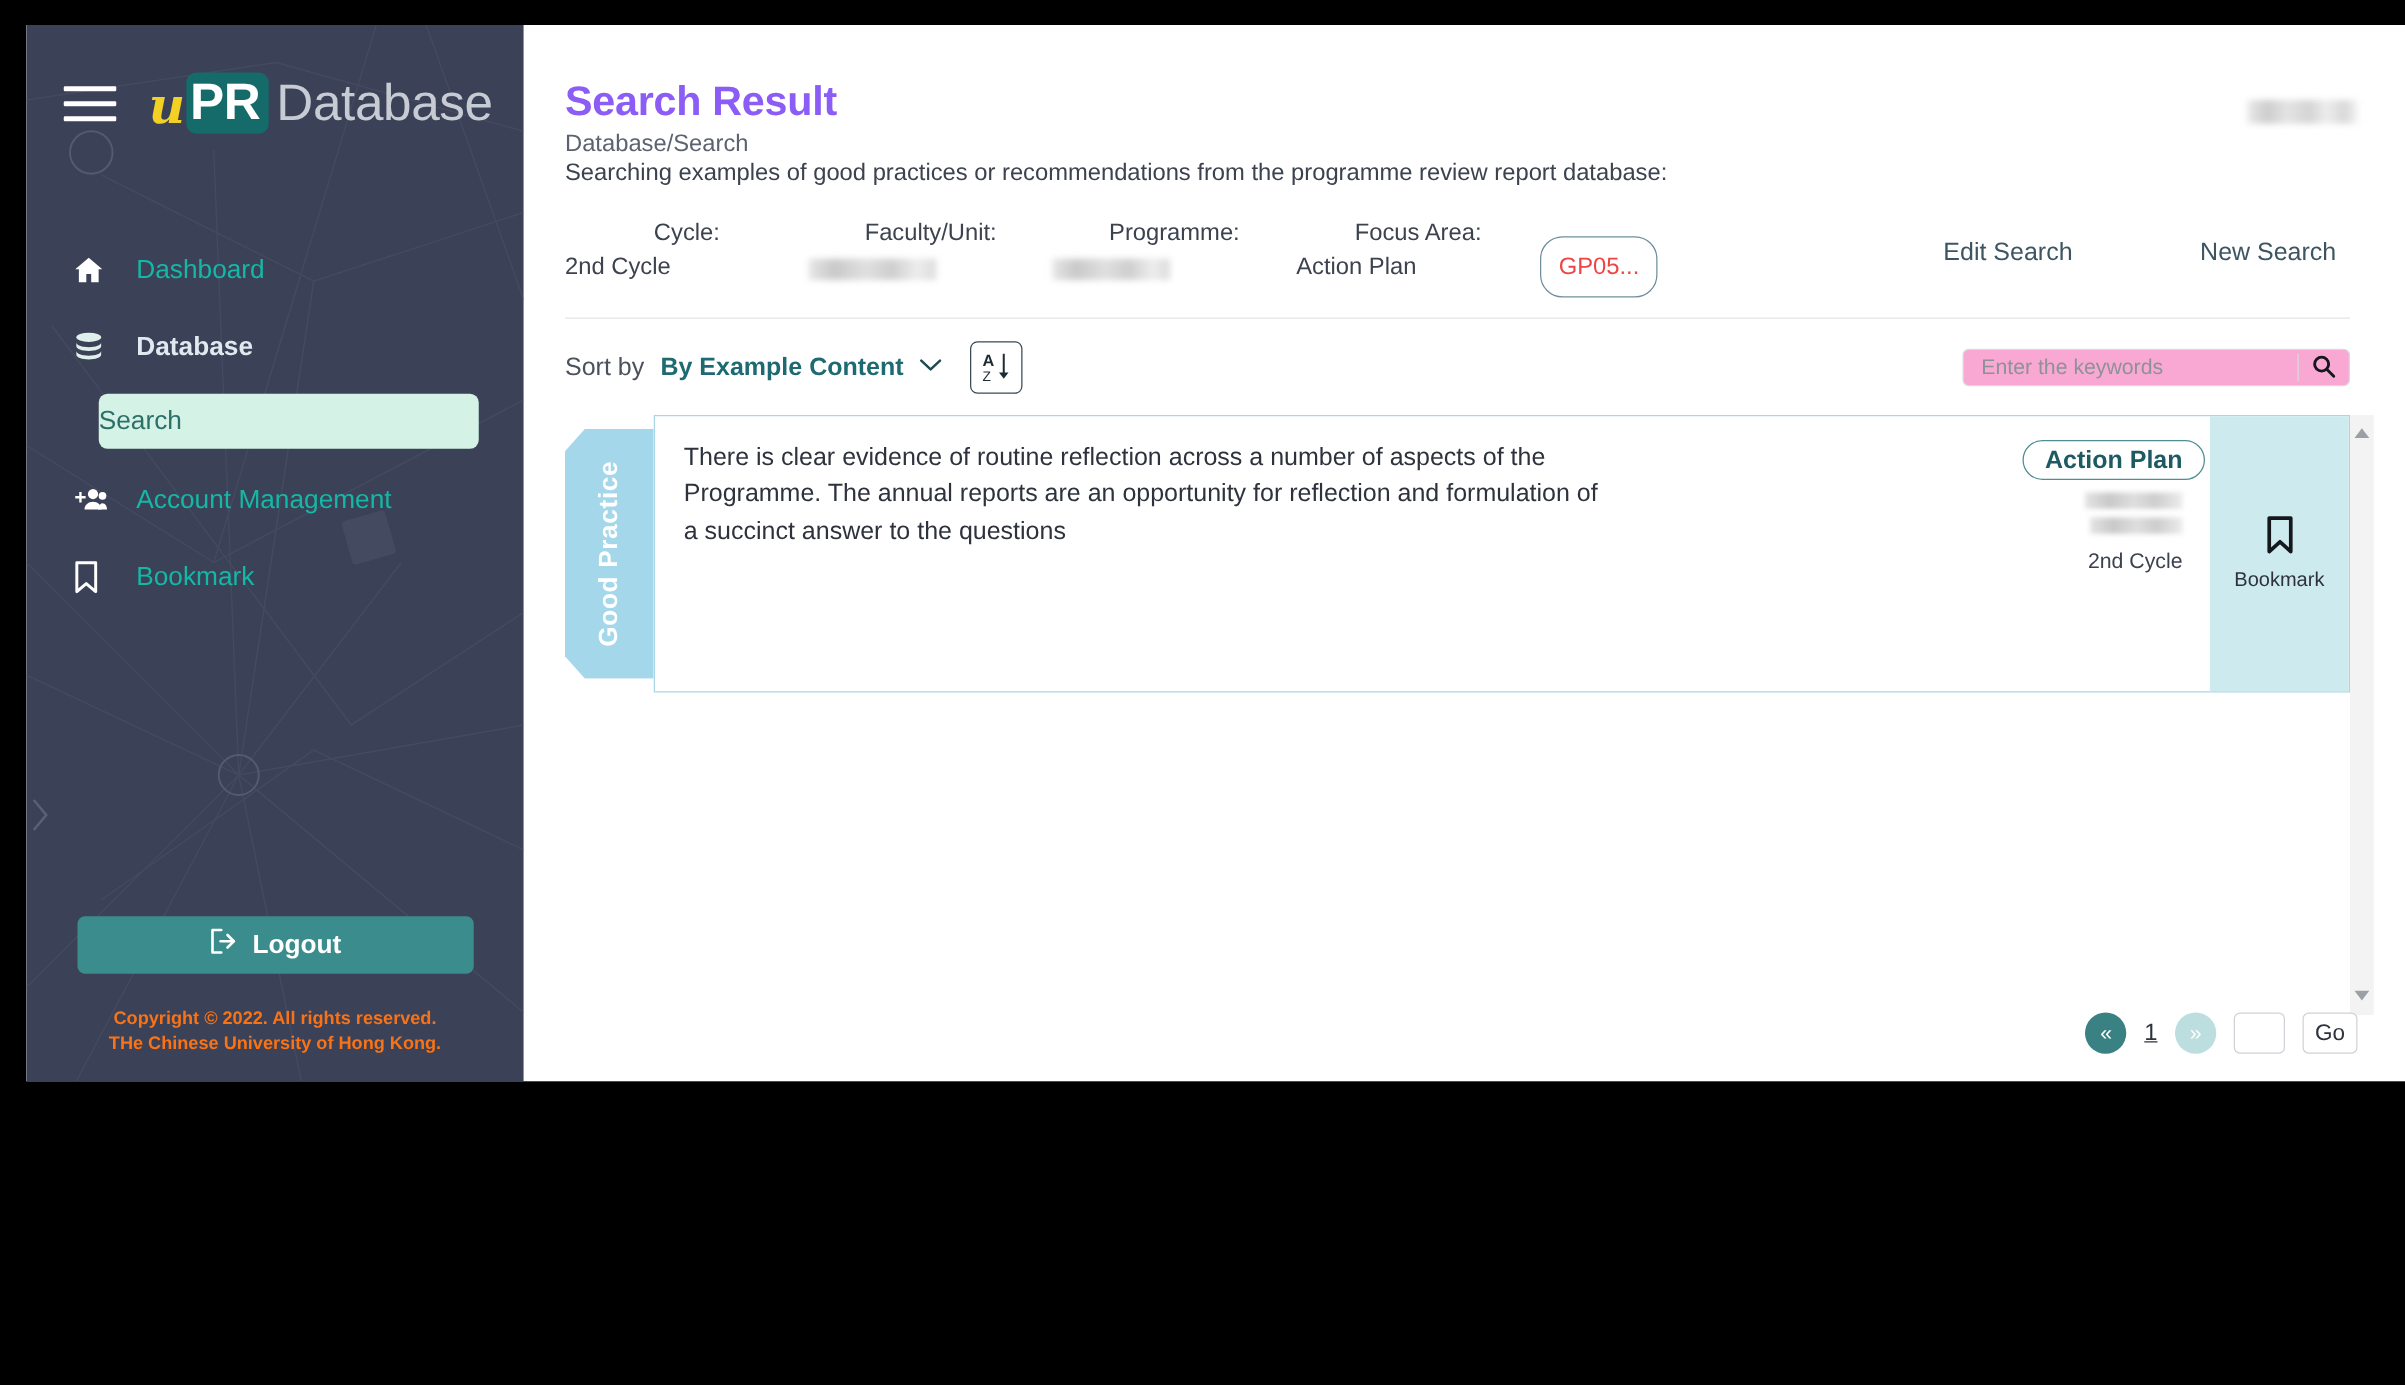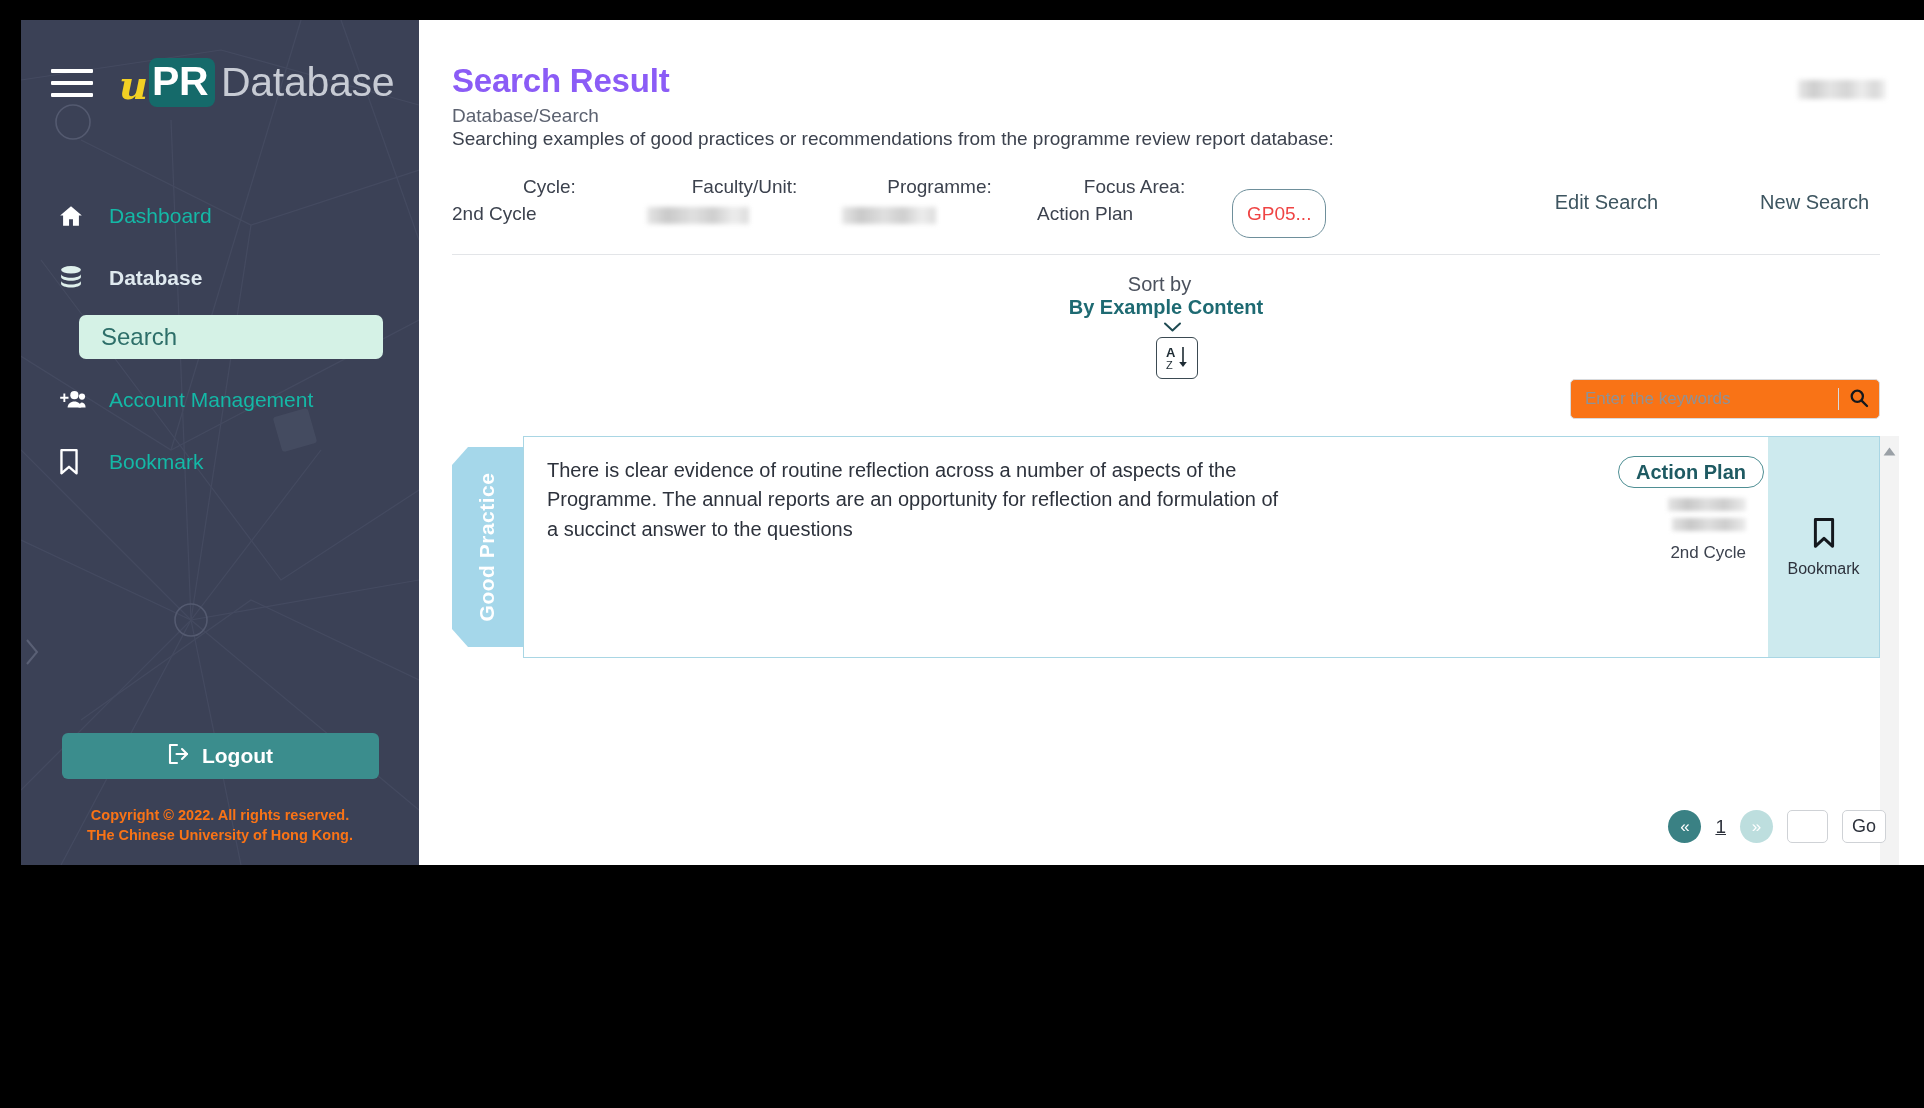--- a/index.html
+++ b/index.html
@@ -53,23 +53,22 @@
   .nav-item.active::before {
     content: ""; position: absolute; left: -36px; top: 6px;
     width: 7px; height: 50px; background: #cfdbe3; border-radius: 2px;
   }
   .nav-sub {
     margin: 6px 36px 10px 58px;
     background: #d5f2e6;
     border-radius: 7px;
     height: 44px;
     display: flex; align-items: center;
-    padding-left: 22px;
     color: #2d6f69;
-    font-size: 24px;
+    font-size: 21px;
     cursor: pointer;
   }
 
   .logout-wrap { position: absolute; left: 0; right: 0; bottom: 20px; z-index: 2; }
   .logout-btn {
     margin: 0 auto;
     width: 317px; height: 46px;
     background: #3b8d8d;
     border: none; border-radius: 6px;
     color: #fff; font-size: 21px; font-weight: 700;
@@ -130,39 +129,38 @@
     border: 1.6px solid #6e8f9b; border-radius: 18px;
     font-size: 19px; color: #ef4444; background: #fff; cursor: pointer;
   }
   .links-col { flex: 1 1 auto; display: flex; justify-content: flex-end; gap: 102px; padding-top: 16px; }
   .hdr-link { font-size: 20px; color: #3d5560; cursor: pointer; white-space: nowrap; }
 
   
   .sortbar {
     display: flex; align-items: center;
     padding: 18px 44px 0 33px;
-    flex-direction: column;
   }
   .sort-label { font-size: 20px; color: #4b515d; margin-right: 13px; }
   .sort-value { font-size: 20px; font-weight: 700; color: #1e6a72; cursor: pointer; }
   .chev { display: inline-block; margin-left: 12px; cursor: pointer; }
   .az-btn {
     margin-left: 22px;
     width: 42px; height: 42px;
     border: 1.8px solid #3b4a52; border-radius: 6px;
     background: #fff;
     display: flex; align-items: center; justify-content: center;
     cursor: pointer;
   }
   .search-box {
     margin-left: auto;
-    width: 310px; height: 40px;
+    width: 310px; height: 30px;
     border: 1px solid #d8dadd; border-radius: 5px;
     display: flex; align-items: center;
-    background: #f97316;
+    background: #f9a8d4;
   }
   .search-box input {
     flex: 1 1 auto; border: none; outline: none;
     font-size: 17px; color: #2b3440;
     padding: 0 12px 0 14px;
     font-family: "Liberation Sans", sans-serif;
     background: transparent;
   }
   .search-box input::placeholder { color: #8d9298; }
   .search-sep { width: 1px; height: 22px; background: #d8dadd; }

